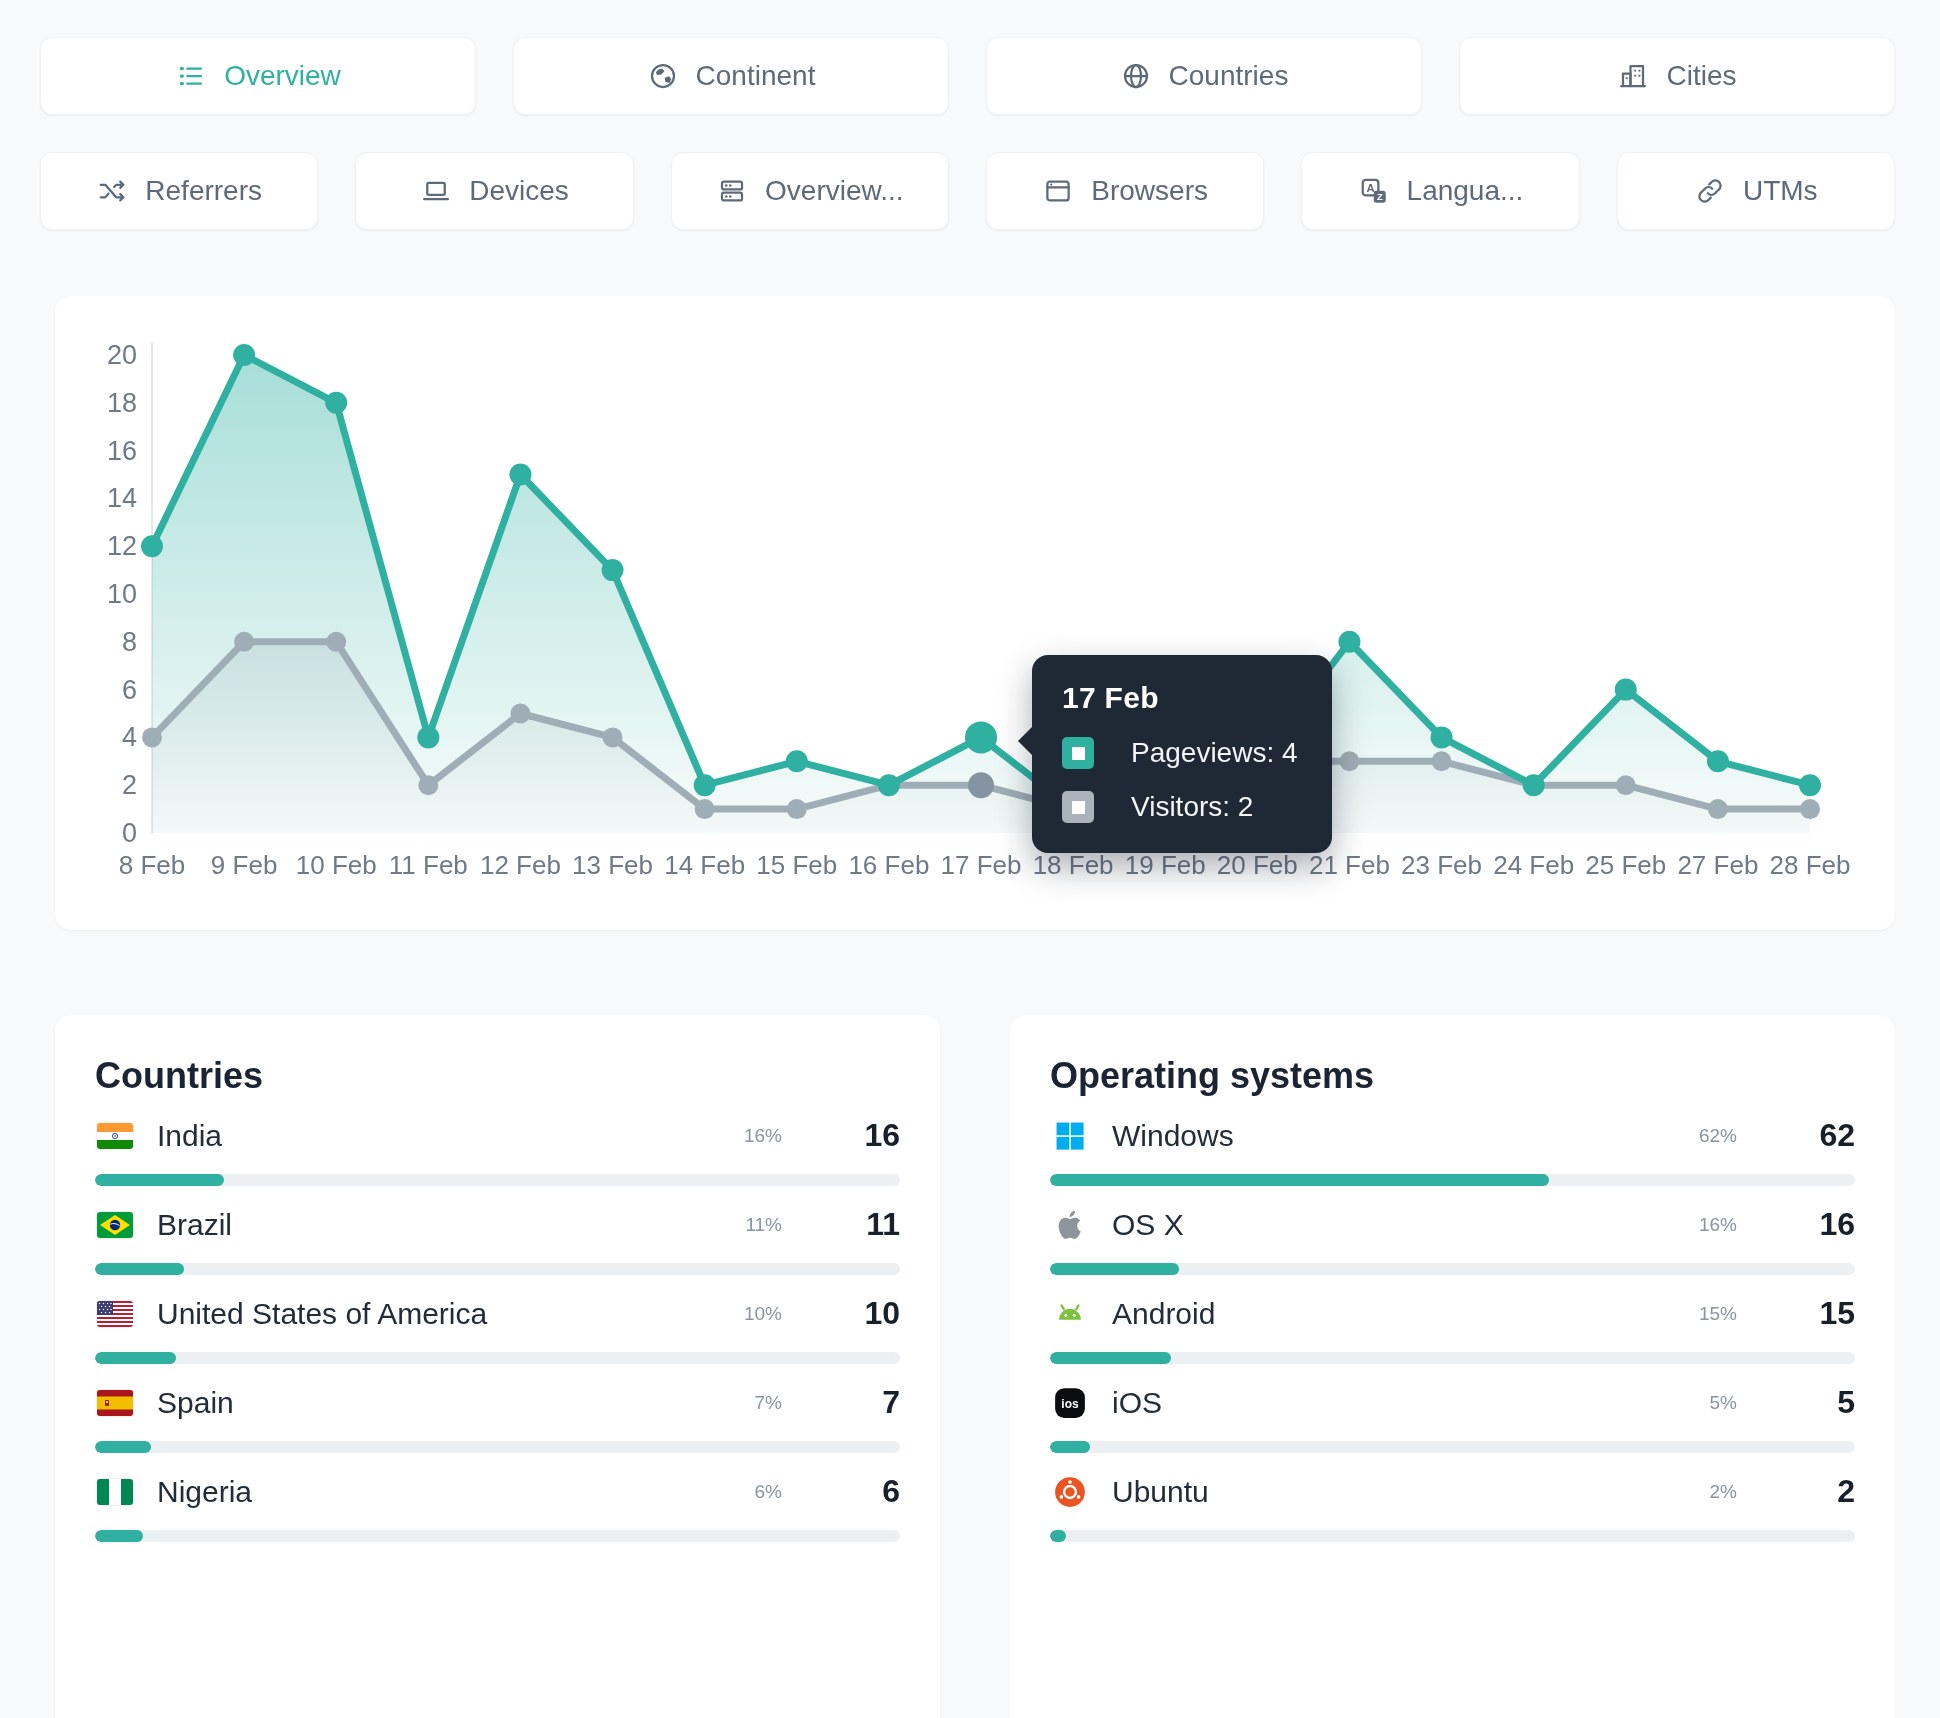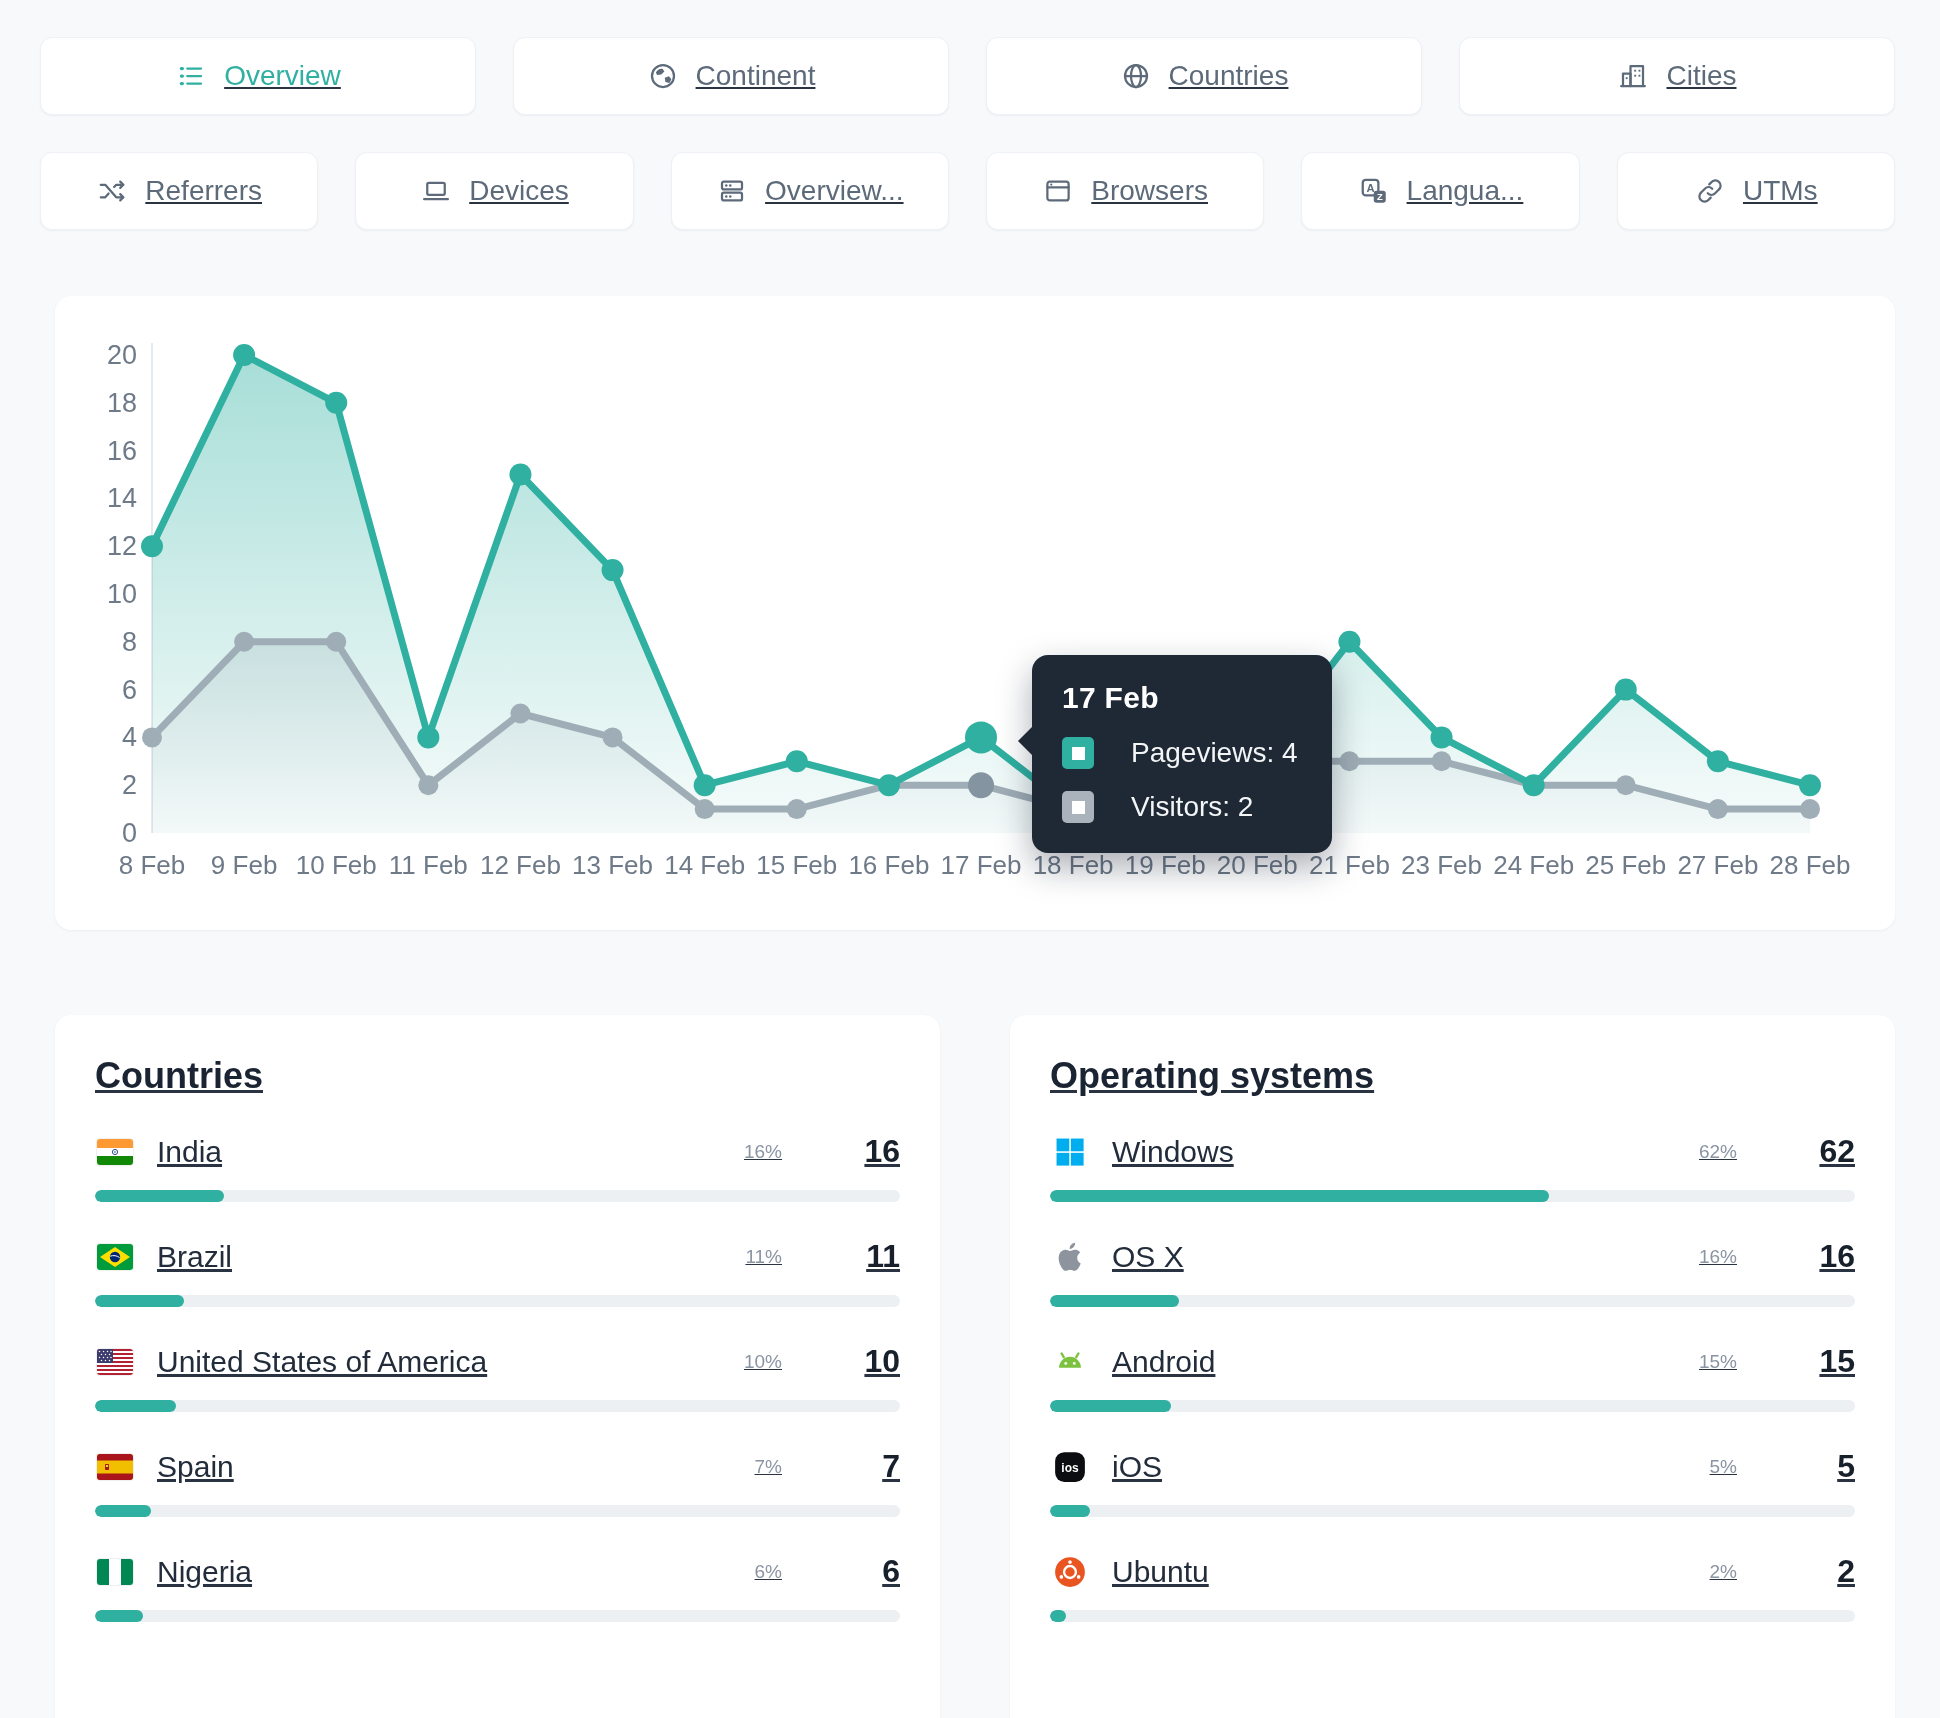--- a/index.html
+++ b/index.html
@@ -3,21 +3,21 @@
 <meta charset="utf-8">
 <style>
   html,body{margin:0;padding:0;}
   body{width:1940px;height:1718px;overflow:hidden;background:#f7f9fb;
        font-family:"Liberation Sans",sans-serif;color:#2a3342;}
   :root{
     --accent:#2fb0a1;
     --muted:#9fadb6;
     --tooltip-bg:#1f2935;
   }
-  .page{position:relative;width:1940px;height:1356px;text-decoration:underline;}
+  .page{position:relative;width:1940px;height:1356px;}
 
   
   .nav-row{display:flex;gap:37px;margin:0 45px 0 40px;}
   .nav-row.r1{padding-top:37px;}
   .nav-row.r2{margin-top:37px;}
   .nav-btn{flex:1;height:78px;display:flex;align-items:center;justify-content:center;gap:17px;
     background:#ffffff;border:1px solid #eef1f5;border-radius:12px;
     box-shadow:0 1px 2px rgba(16,24,40,.05);font-size:28px;font-weight:500;color:#5d6a79;
     cursor:pointer;font-family:inherit;white-space:nowrap;overflow:hidden;}
   .nav-btn.active{color:var(--accent);}
@@ -41,21 +41,21 @@
   .tt-title{font-size:30px;font-weight:700;letter-spacing:.3px;}
   .tt-row{display:flex;align-items:center;gap:37px;margin-top:22px;font-size:28px;color:#f3f5f7;}
   .chip{width:32px;height:32px;border-radius:5px;display:flex;align-items:center;justify-content:center;flex:none;}
   .chip-inner{width:13px;height:13px;background:#fff;}
 
   
   .panels{display:flex;gap:70px;margin:85px 45px 0 55px;}
   .panel{flex:1;height:740px;box-sizing:border-box;padding:40px 40px 0 40px;}
   .panel-title{font-size:36px;font-weight:700;color:#1b2433;}
   .stat-rows{margin-top:8px;}
-  .stat-row{margin-top:36px;cursor:pointer;}
+  .stat-row{margin-top:20px;cursor:pointer;}
   .stat-top{display:flex;align-items:center;gap:22px;font-size:30px;color:#222c3a;}
   .stat-icon{width:40px;display:flex;align-items:center;justify-content:center;flex:none;}
   .flag{display:inline-flex;border-radius:3px;overflow:hidden;box-shadow:0 0 0 1px rgba(0,0,0,.06);}
   .stat-pct{margin-left:auto;color:#8a94a2;font-size:19px;}
   .stat-val{width:66px;text-align:right;font-weight:700;font-size:32px;color:#18202c;margin-left:30px;}
   .bar{height:12px;background:#edf0f3;border-radius:7px;margin-top:20px;overflow:hidden;}
   .bar-fill{height:100%;background:var(--accent);border-radius:7px;}
 </style>
 </head>
 <body>

